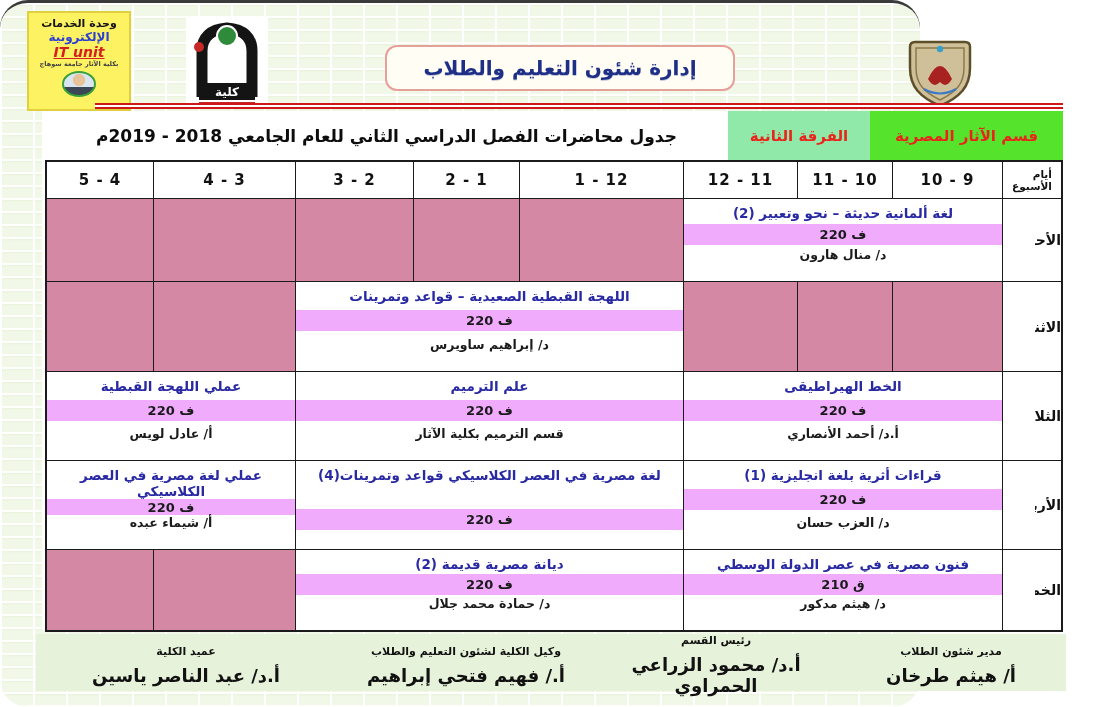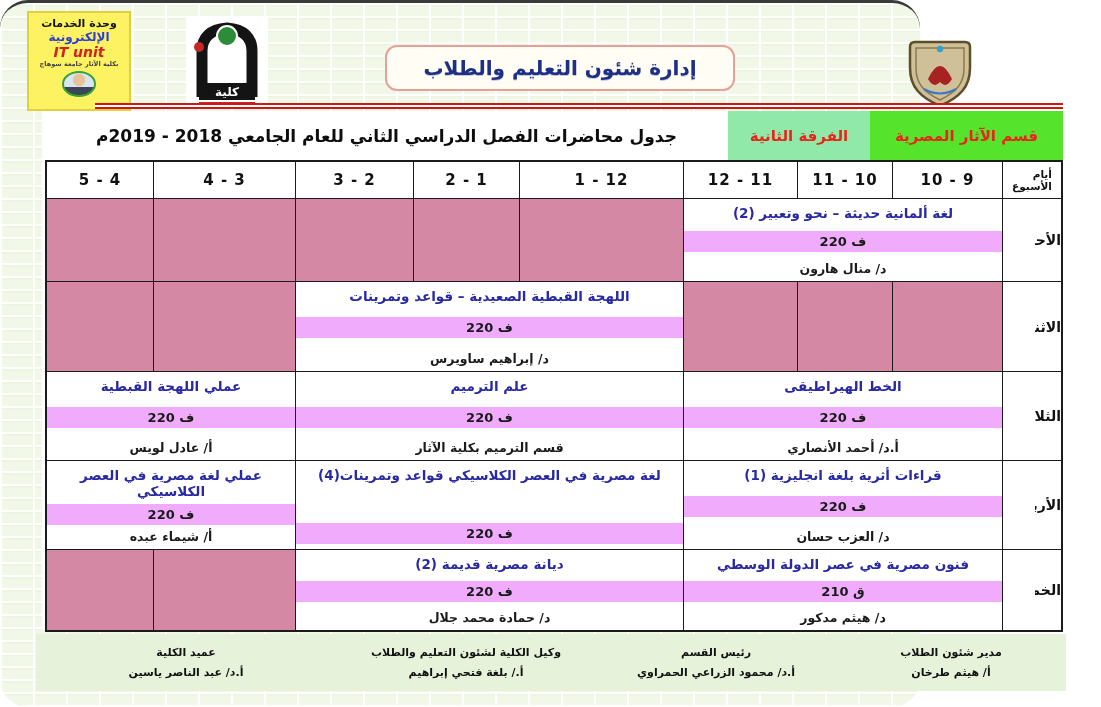--- a/index.html
+++ b/index.html
@@ -21,21 +21,21 @@
   }
   
   .it-logo{
     position:absolute;left:27px;top:8px;width:104px;height:100px;
     background:#fdf262;border:2px solid #e0cf3e;box-sizing:border-box;
     display:flex;flex-direction:column;align-items:center;padding:4px 2px 2px;
     text-align:center;
   }
   .itl1{font-size:11px;font-weight:bold;color:#151515;line-height:13px;}
   .itl2{font-size:12px;font-weight:bold;color:#2b3fd4;line-height:14px;}
-  .itl3{font-size:14px;font-weight:bold;font-style:italic;color:#d42020;line-height:16px;}
+  .itl3{font-size:14px;font-weight:bold;font-style:italic;color:#d42020;line-height:16px;text-decoration:underline;}
   .itl4{font-size:6.5px;font-weight:bold;color:#444;line-height:9px;}
   .it-photo{
     width:30px;height:22px;margin-top:2px;border-radius:50%;
     border:2px solid #3aa03a;
     background:
       radial-gradient(circle at 50% 32%, #e8c39a 0 28%, rgba(0,0,0,0) 30%),
       linear-gradient(#d9e6f1 0 62%, #3c4756 62%);
   }
   .faculty-logo{position:absolute;left:186px;top:14px;width:82px;height:92px;}
   .title-box{
@@ -99,35 +99,35 @@
     font-size:15px;font-weight:bold;color:#111;letter-spacing:1px;
   }
   .days-hdr{
     font-size:10.5px;font-weight:bold;color:#111;text-align:right;
     white-space:pre-line;line-height:12px;align-items:center;
   }
   .pink{background:#d488a3;}
   .day{font-size:14px;font-weight:bold;color:#111;text-align:center;background:#fff;margin-left:32px;}
   .sp2{grid-column:span 2;}
   .sp3{grid-column:span 3;}
-  .course{justify-content:space-between;padding:6px 0 5px;background:#fff;}
+  .course{justify-content:space-between;padding:6px 0 19px;background:#fff;}
   .cname{font-size:13.5px;font-weight:bold;color:#2929a3;text-align:center;padding:0 4px;}
   .croom{
     background:#f0abfc;height:21px;display:flex;align-items:center;justify-content:center;
     font-size:13px;font-weight:bold;color:#1a1a1a;
   }
   .clect{font-size:12.5px;font-weight:bold;color:#1a1a1a;text-align:center;padding:0 4px;}
   
   .sig-footer{
     position:absolute;left:36px;top:631px;width:1030px;height:57px;background:#e7f2da;
     display:grid;grid-template-columns:300px 260px 240px 230px;direction:ltr;
   }
   .sig{display:flex;flex-direction:column;align-items:center;justify-content:center;gap:7px;direction:rtl;}
   .sig .t{font-size:11px;font-weight:bold;color:#111;}
-  .sig .n{font-size:11px;font-weight:bold;color:#111;}
+  .sig .n{font-size:18px;font-weight:bold;color:#111;text-align:center;}
 </style>
 </head>
 <body>
 
 <div class="page">
 
   <div class="it-logo">
     <div class="itl1">وحدة الخدمات</div>
     <div class="itl2">الإلكترونية</div>
     <div class="itl3">IT unit</div>
@@ -269,21 +269,21 @@
 
   </div>
 
   <div class="sig-footer">
     <div class="sig">
       <div class="t">عميد الكلية</div>
       <div class="n">أ.د/ عبد الناصر ياسين</div>
     </div>
     <div class="sig">
       <div class="t">وكيل الكلية لشئون التعليم والطلاب</div>
-      <div class="n">أ./ بلغة فتحي إبراهيم</div>
+      <div class="n">أ./ فهيم فتحي إبراهيم</div>
     </div>
     <div class="sig">
       <div class="t">رئيس القسم</div>
       <div class="n">أ.د/ محمود الزراعي الحمراوي</div>
     </div>
     <div class="sig">
       <div class="t">مدير شئون الطلاب</div>
       <div class="n">أ/ هيثم طرخان</div>
     </div>
   </div>

